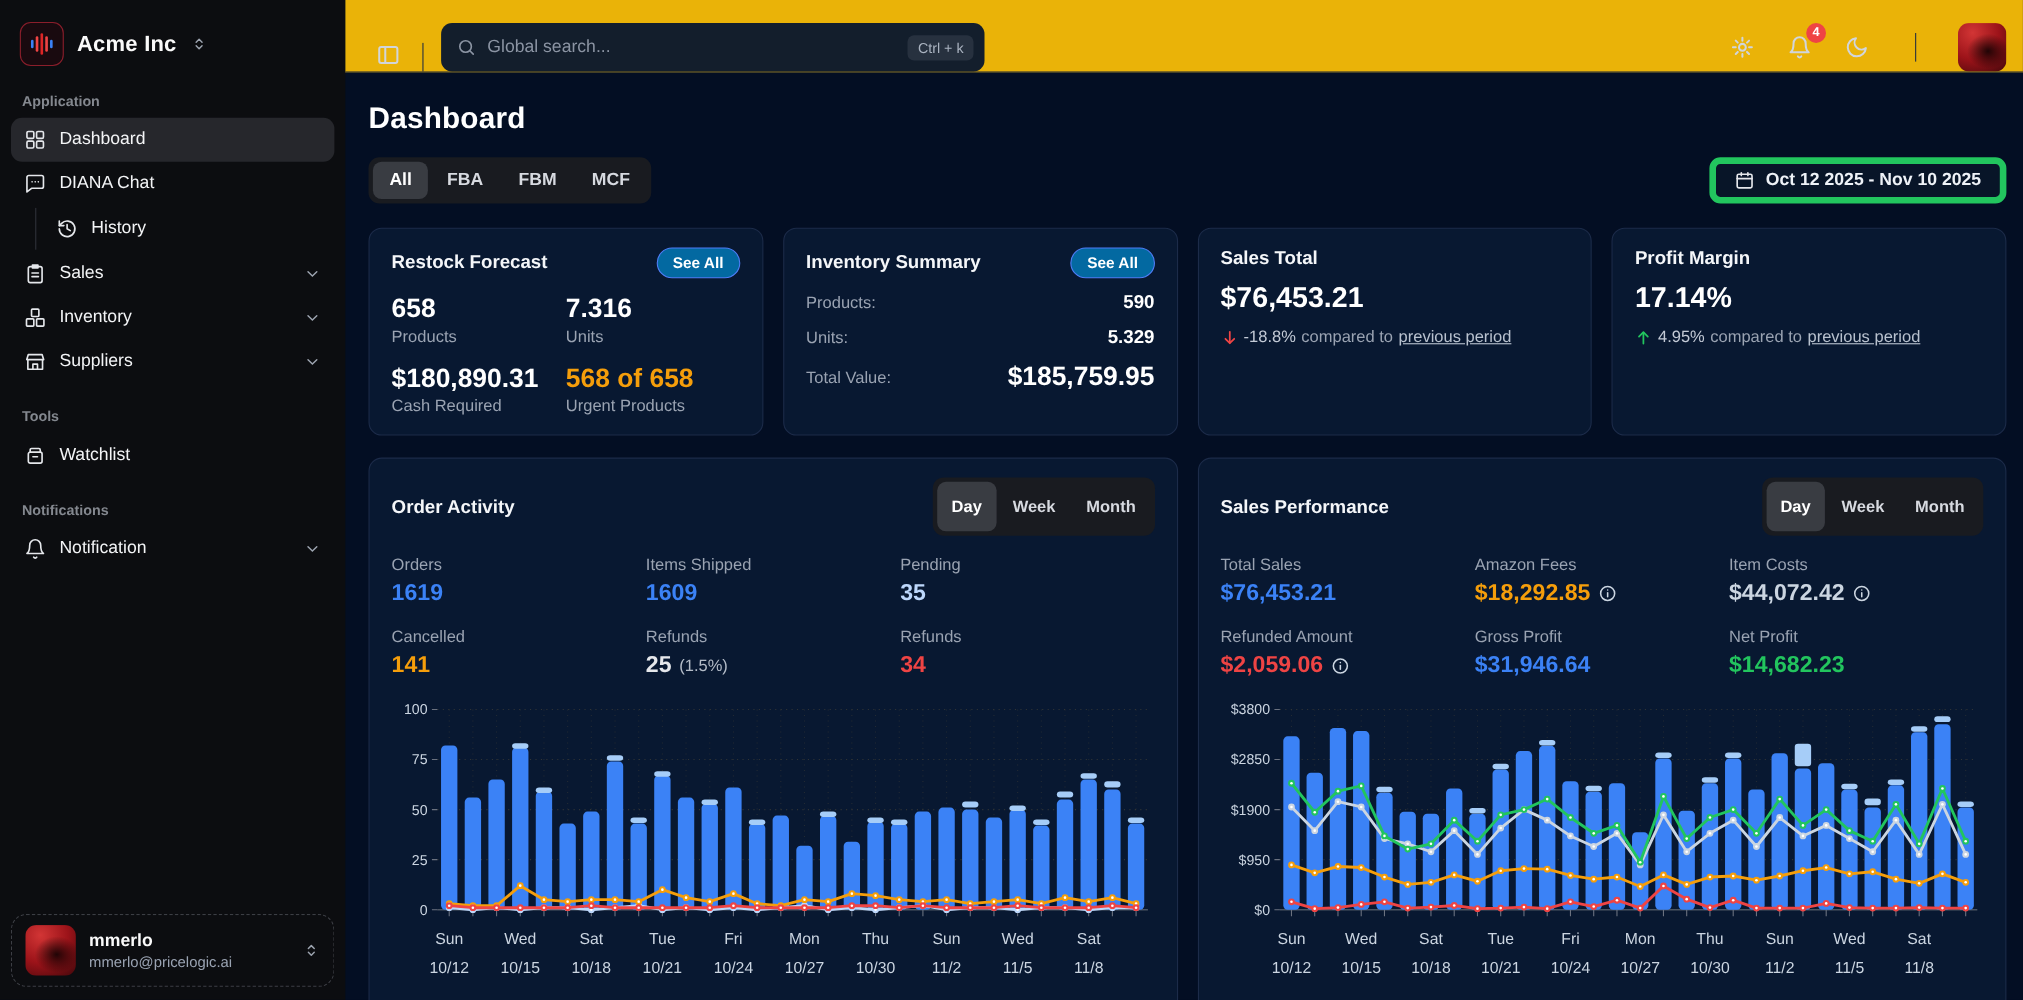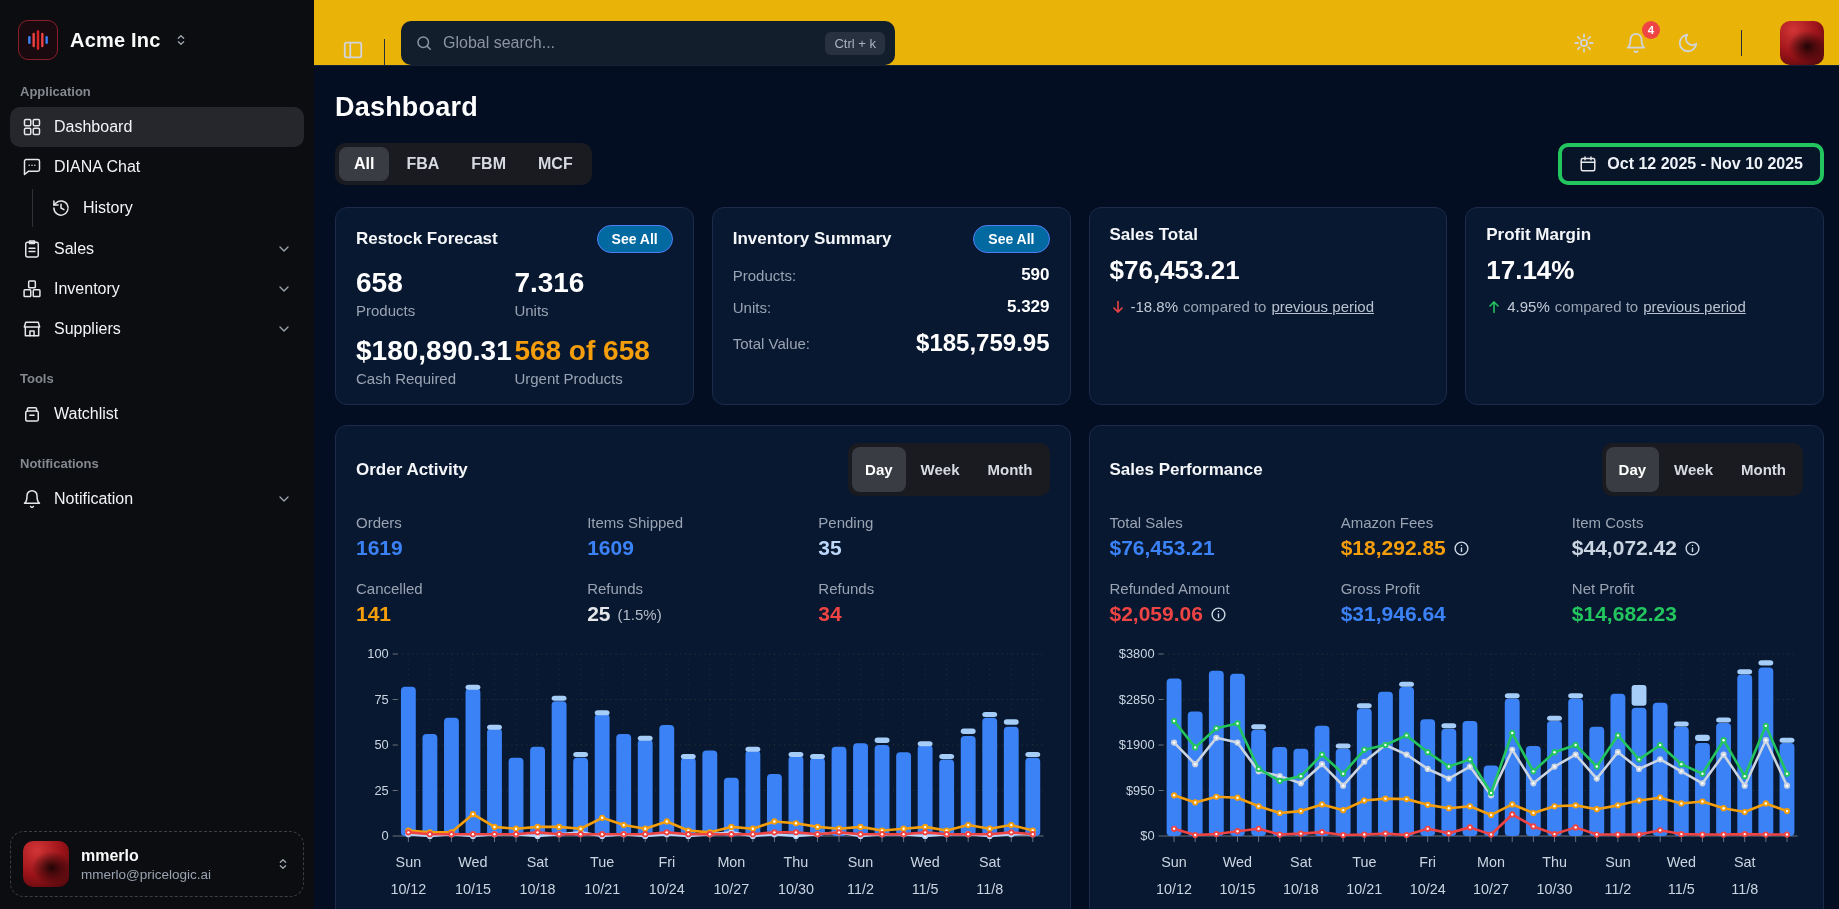--- a/index.html
+++ b/index.html
@@ -49,31 +49,31 @@
   .topbar .avatar-art { width:44px; height:44px; border-radius:10px; cursor:pointer; }
 
   
   .content { padding:26px 15px 0 21px; flex:1; overflow:hidden; }
   .page-title { font-size:27px; font-weight:700; color:#ffffff; letter-spacing:.2px; }
   .controls-row { margin-top:20px; display:flex; align-items:center; justify-content:space-between; }
   .seg { display:inline-flex; background:#191b20; border-radius:10px; padding:4px; gap:2px; }
   .seg button { border:none; background:transparent; color:#d7dae0; font-size:16px; font-weight:600; padding:8px 15px; border-radius:8px; cursor:pointer; font-family:inherit; }
   .seg button.active { background:#393c42; color:#ffffff; }
   .seg.small button { font-size:15px; padding:14px 13px; }
-  .date-btn { display:flex; align-items:center; gap:10px; height:42px; padding:0 17px; background:#081528; border:4px solid #22c55e; border-radius:10px; color:#eef2f7; font-size:16px; font-weight:600; cursor:pointer; font-family:inherit; }
+  .date-btn { display:flex; align-items:center; gap:10px; height:42px; padding:0 17px; background:#081528; border:6px solid #22c55e; border-radius:10px; color:#eef2f7; font-size:16px; font-weight:600; cursor:pointer; font-family:inherit; }
   .date-btn svg { width:18px; height:18px; color:#e5e7eb; }
 
   .summary-grid { margin-top:22px; display:grid; grid-template-columns:repeat(4,1fr); gap:18px; }
   .card { background:#081831; border:1px solid #1c2b49; border-radius:12px; padding:17px 20px; }
   .card-head { display:flex; align-items:center; justify-content:space-between;gap:36px; }
   .card-title { font-size:17px; font-weight:700; color:#f4f6f9; }
   .see-all { background:#0369a1; border:1px solid #4f7df7; color:#fff; font-size:14px; font-weight:600; border-radius:999px; padding:5px 14px; cursor:pointer; font-family:inherit; }
 
   .rf-grid { margin-top:14px; display:grid; grid-template-columns:1fr 1fr; row-gap:16px; }
-  .big-val { font-size:28px; font-weight:700; color:#ffffff; line-height:1.15; }
+  .big-val { font-size:24px; font-weight:700; color:#ffffff; line-height:1.15; }
   .big-val.orange { color:#f59e0b; }
   .mini-label { font-size:15px; color:#9aa3b2; margin-top:3px; }
 
   .inv-rows { margin-top:12px; display:flex; flex-direction:column; gap:12px; }
   .inv-row { display:flex; align-items:center; justify-content:space-between; }
   .inv-label { font-size:15px; color:#9aa3b2; }
   .inv-val { font-size:17px; font-weight:700; color:#fff; }
   .inv-val.big { font-size:24px; }
 
   .kpi-val { font-size:26px; font-weight:700; color:#fff; margin-top:10px; }

